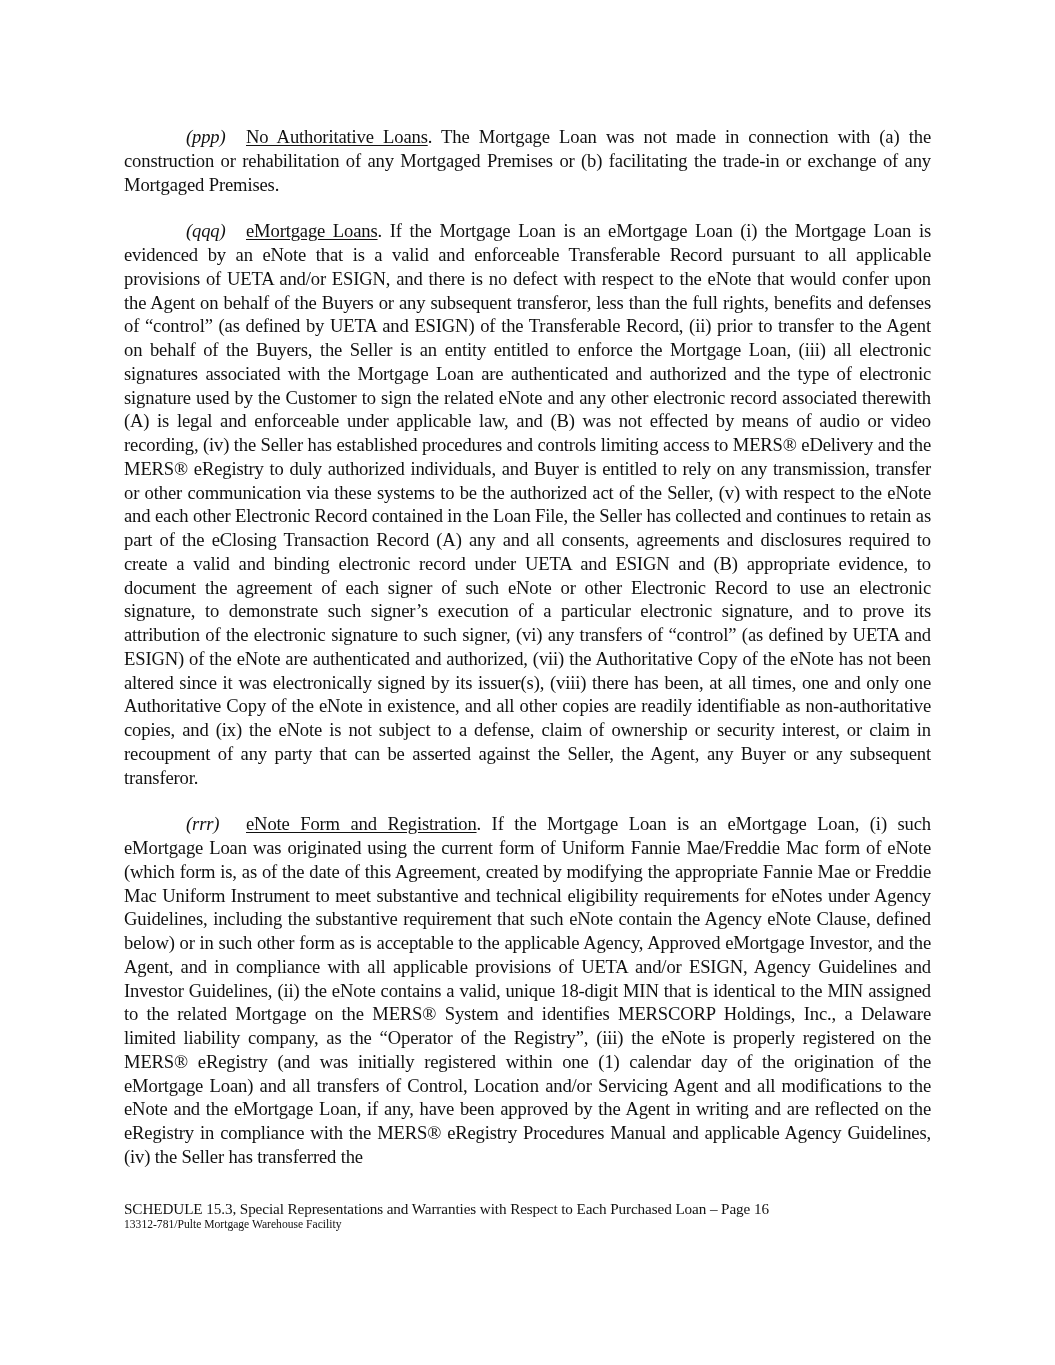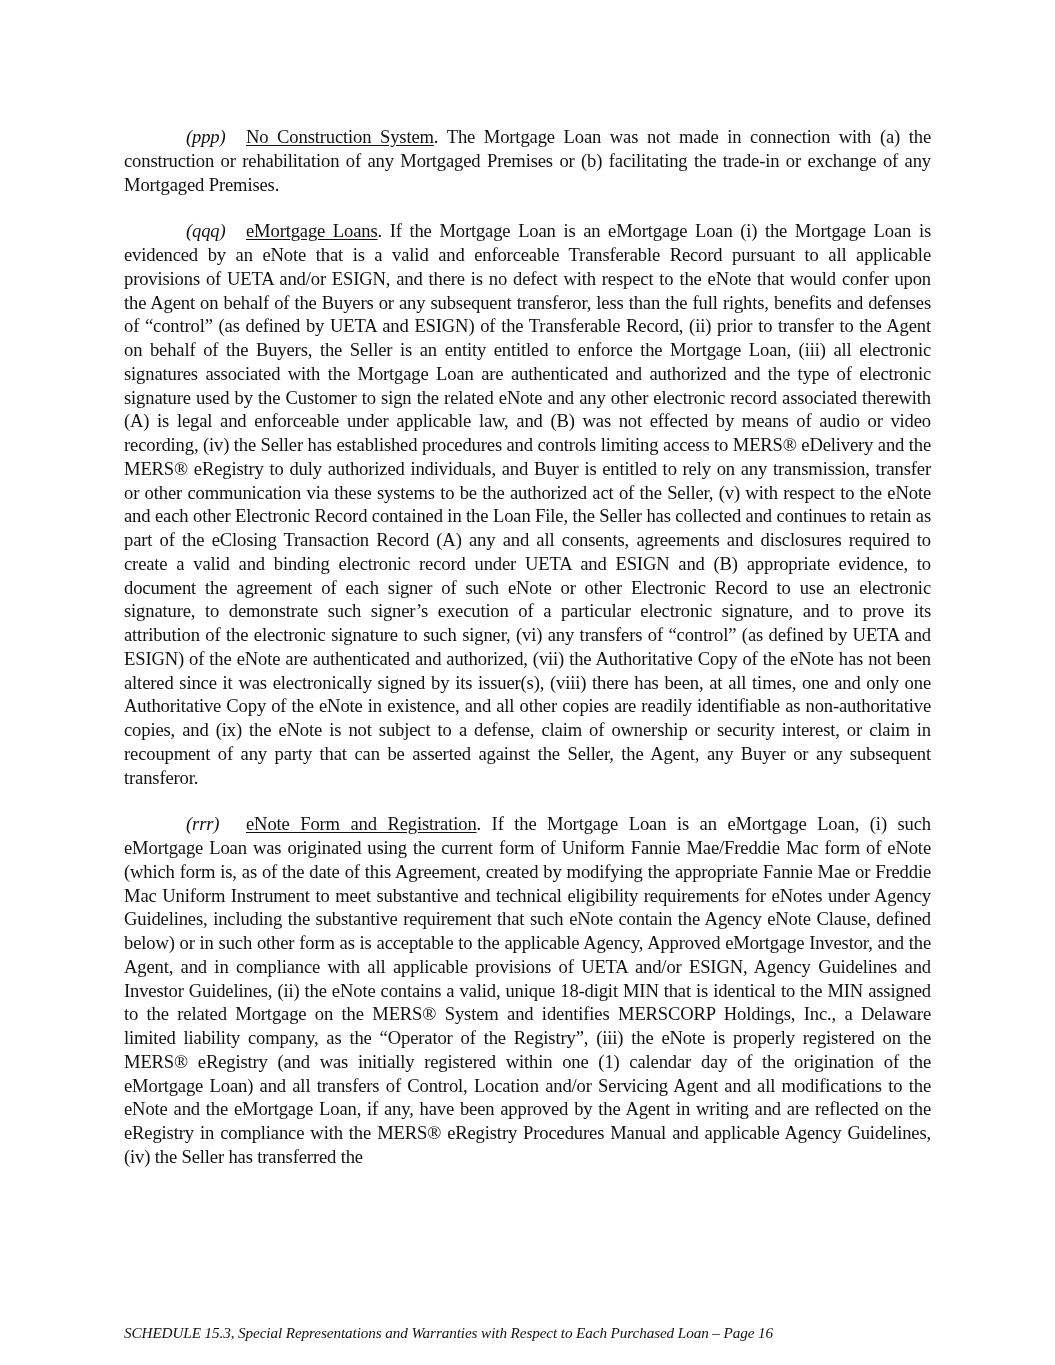--- a/index.html
+++ b/index.html
@@ -35,42 +35,42 @@
       text-indent: 0;
       font-style: italic;
     }
     .para .heading {
       text-decoration: underline;
       text-underline-offset: 2px;
     }
     .footer {
       position: absolute;
       left: 124px;
-      top: 1324px;
+      top: 1200px;
       width: 807px;
-      font-style: italic;
     }
     .footer-line1 {
       font-size: 15.2px;
       line-height: 18px;
       letter-spacing: -0.1px;
     }
     .footer-line2 {
       font-size: 11.6px;
       line-height: 14px;
     }
   </style>
 </head>
 <body>
 
 <div class="page">
 
-  <p class="para"><span class="label">(ppp)</span><span class="heading">No Construction System</span><span>.</span><span>  The Mortgage Loan was not made in connection with (a) the construction or rehabilitation of any Mortgaged Premises or (b) facilitating the trade-in or exchange of any Mortgaged Premises.</span></p>
+  <p class="para"><span class="label">(ppp)</span><span class="heading">No Authoritative Loans</span><span>.</span><span>  The Mortgage Loan was not made in connection with (a) the construction or rehabilitation of any Mortgaged Premises or (b) facilitating the trade-in or exchange of any Mortgaged Premises.</span></p>
 
   <p class="para"><span class="label">(qqq)</span><span class="heading">eMortgage Loans</span><span>.</span><span>  If the Mortgage Loan is an eMortgage Loan (i) the Mortgage Loan is evidenced by an eNote that is a valid and enforceable Transferable Record pursuant to all applicable provisions of UETA and/or ESIGN, and there is no defect with respect to the eNote that would confer upon the Agent on behalf of the Buyers or any subsequent transferor, less than the full rights, benefits and defenses of “control” (as defined by UETA and ESIGN) of the Transferable Record, (ii) prior to transfer to the Agent on behalf of the Buyers, the Seller is an entity entitled to enforce the Mortgage Loan, (iii) all electronic signatures associated with the Mortgage Loan are authenticated and authorized and the type of electronic signature used by the Customer to sign the related eNote and any other electronic record associated therewith (A) is legal and enforceable under applicable law, and (B) was not effected by means of audio or video recording, (iv) the Seller has established procedures and controls limiting access to MERS® eDelivery and the MERS® eRegistry to duly authorized individuals, and Buyer is entitled to rely on any transmission, transfer or other communication via these systems to be the authorized act of the Seller, (v) with respect to the eNote and each other Electronic Record contained in the Loan File, the Seller has collected and continues to retain as part of the eClosing Transaction Record (A) any and all consents, agreements and disclosures required to create a valid and binding electronic record under UETA and ESIGN and (B) appropriate evidence, to document the agreement of each signer of such eNote or other Electronic Record to use an electronic signature, to demonstrate such signer’s execution of a particular electronic signature, and to prove its attribution of the electronic signature to such signer, (vi) any transfers of “control” (as defined by UETA and ESIGN) of the eNote are authenticated and authorized, (vii) the Authoritative Copy of the eNote has not been altered since it was electronically signed by its issuer(s), (viii) there has been, at all times, one and only one Authoritative Copy of the eNote in existence, and all other copies are readily identifiable as non-authoritative copies, and (ix) the eNote is not subject to a defense, claim of ownership or security interest, or claim in recoupment of any party that can be asserted against the Seller, the Agent, any Buyer or any subsequent transferor.</span></p>
 
   <p class="para"><span class="label">(rrr)</span><span class="heading">eNote Form and Registration</span><span>.</span><span>  If the Mortgage Loan is an eMortgage Loan, (i) such eMortgage Loan was originated using the current form of Uniform Fannie Mae/Freddie Mac form of eNote (which form is, as of the date of this Agreement, created by modifying the appropriate Fannie Mae or Freddie Mac Uniform Instrument to meet substantive and technical eligibility requirements for eNotes under Agency Guidelines, including the substantive requirement that such eNote contain the Agency eNote Clause, defined below) or in such other form as is acceptable to the applicable Agency, Approved eMortgage Investor, and the Agent, and in compliance with all applicable provisions of UETA and/or ESIGN, Agency Guidelines and Investor Guidelines, (ii) the eNote contains a valid, unique 18-digit MIN that is identical to the MIN assigned to the related Mortgage on the MERS® System and identifies MERSCORP Holdings, Inc., a Delaware limited liability company, as the “Operator of the Registry”, (iii) the eNote is properly registered on the MERS® eRegistry (and was initially registered within one (1) calendar day of the origination of the eMortgage Loan) and all transfers of Control, Location and/or Servicing Agent and all modifications to the eNote and the eMortgage Loan, if any, have been approved by the Agent in writing and are reflected on the eRegistry in compliance with the MERS® eRegistry Procedures Manual and applicable Agency Guidelines, (iv) the Seller has transferred the</span></p>
 
 </div>
 
 <div class="footer">
   <div class="footer-line1">SCHEDULE 15.3, Special Representations and Warranties with Respect to Each Purchased Loan – Page 16</div>
+  <div class="footer-line2">13312-781/Pulte Mortgage Warehouse Facility</div>
 </div>
 
 </body></html>

